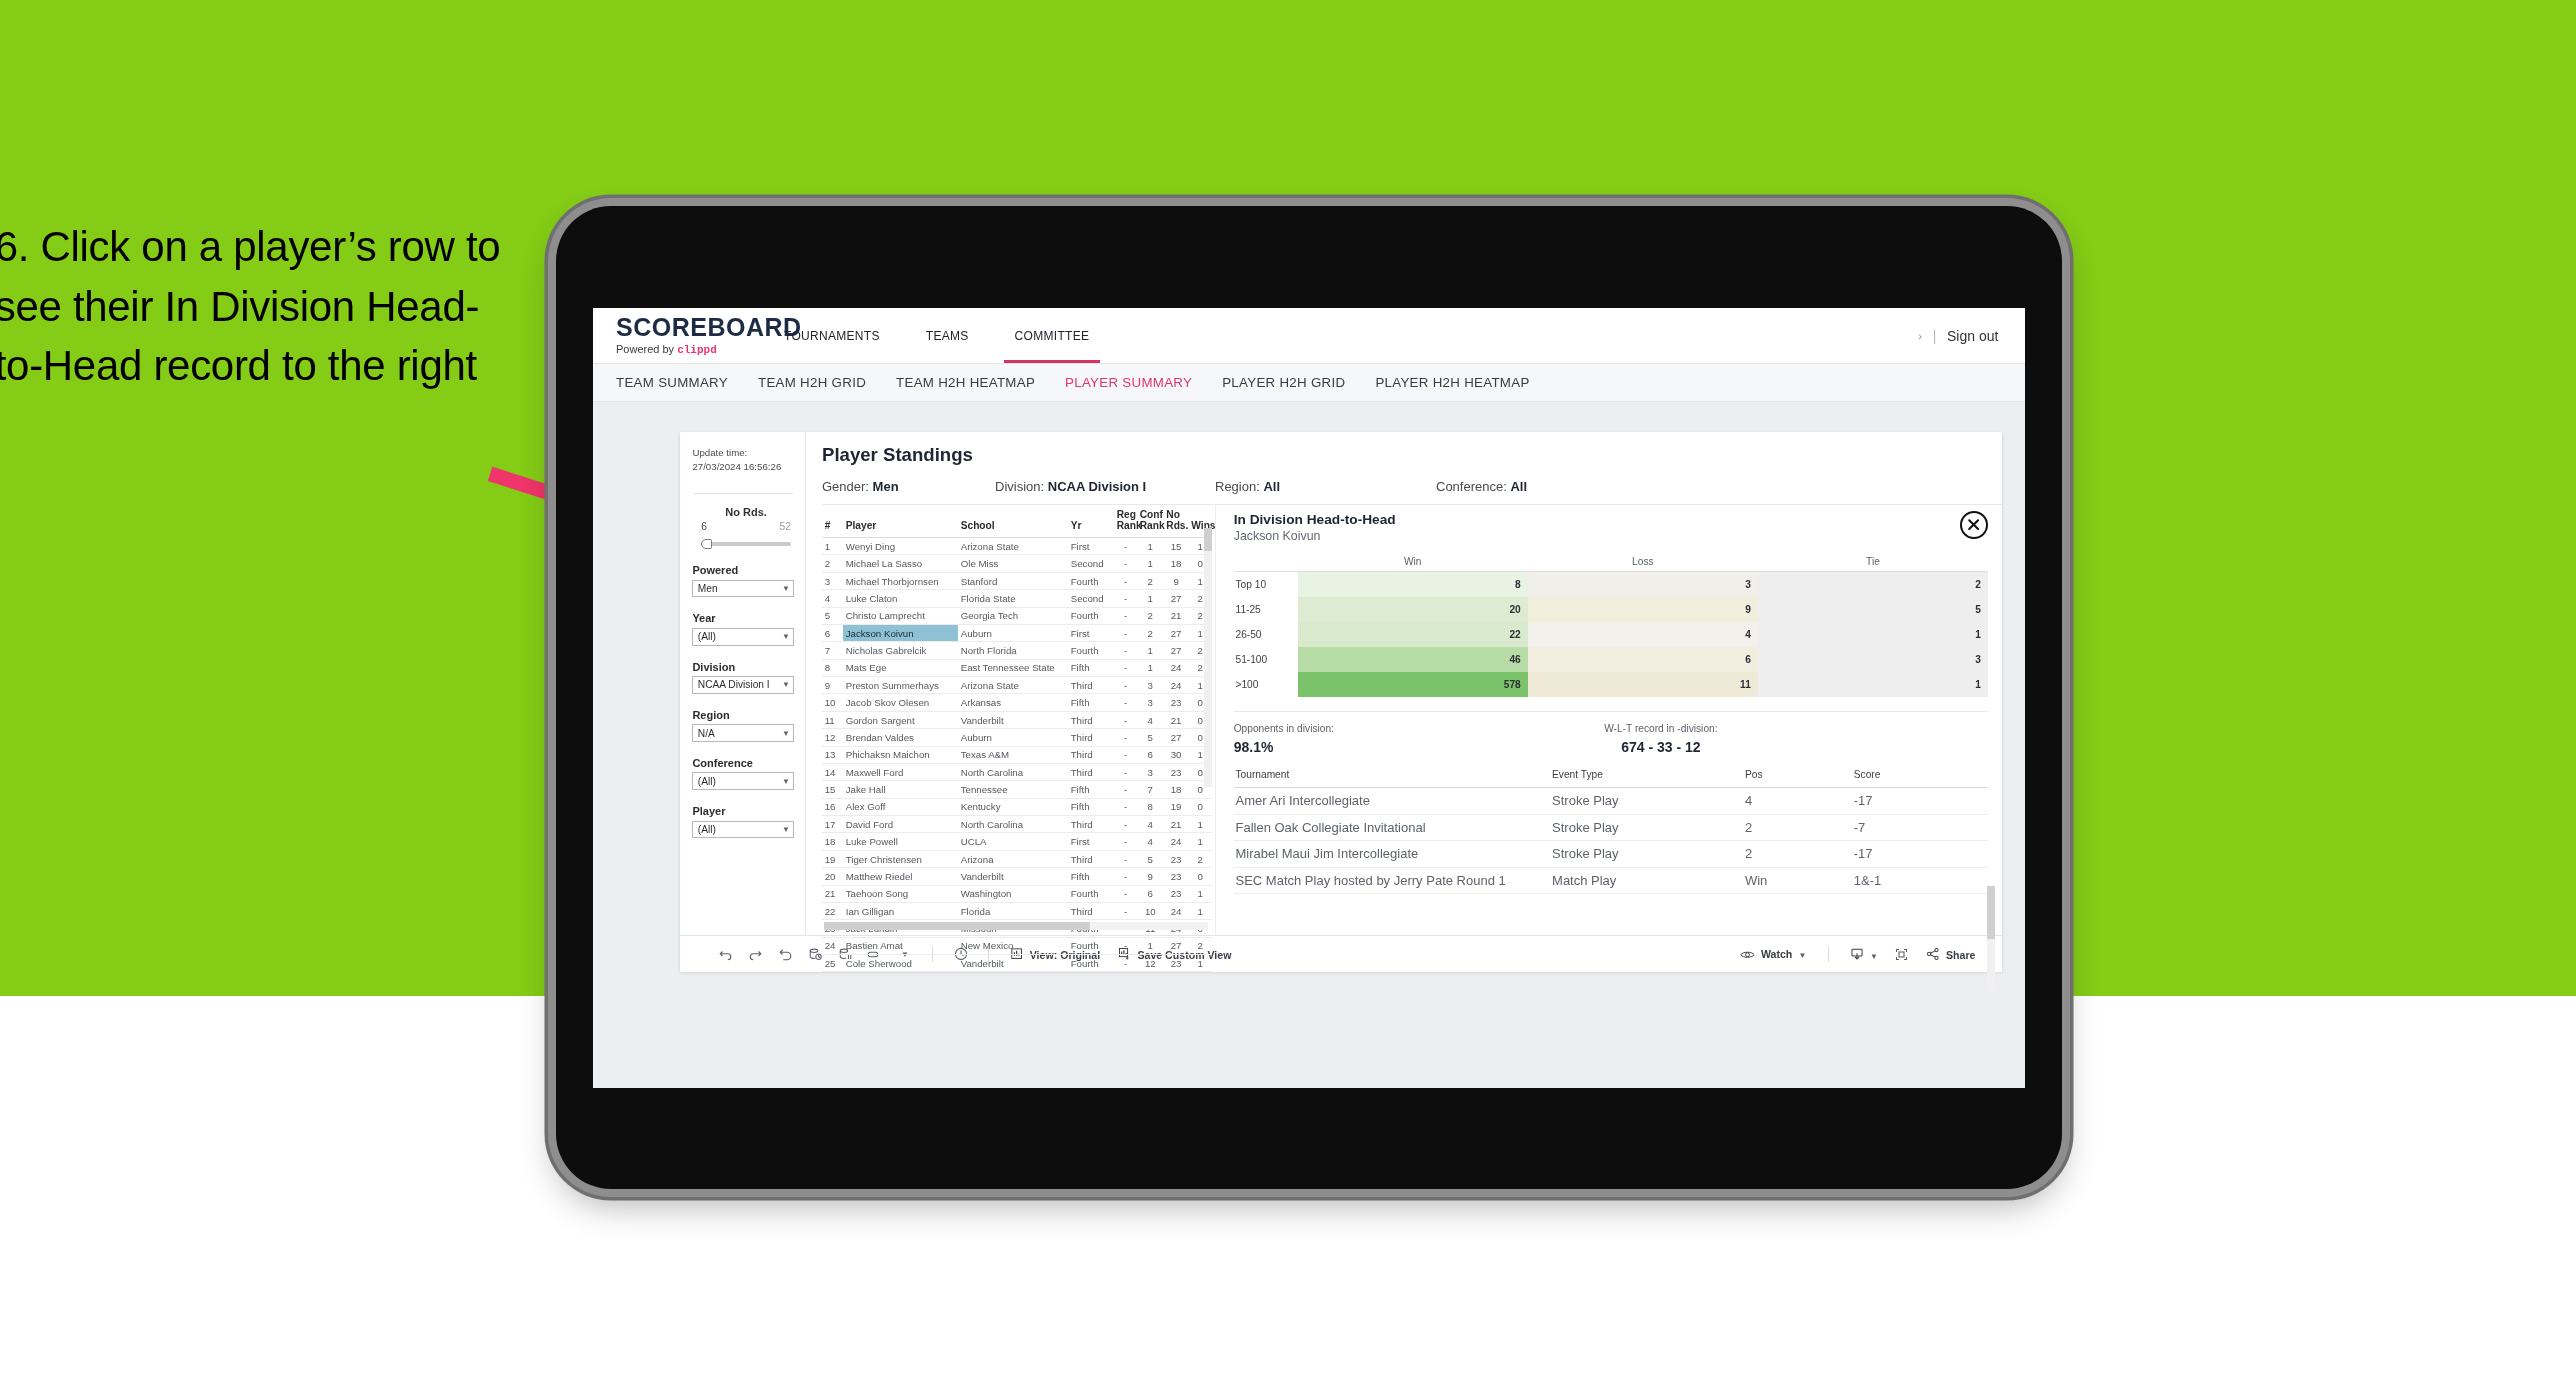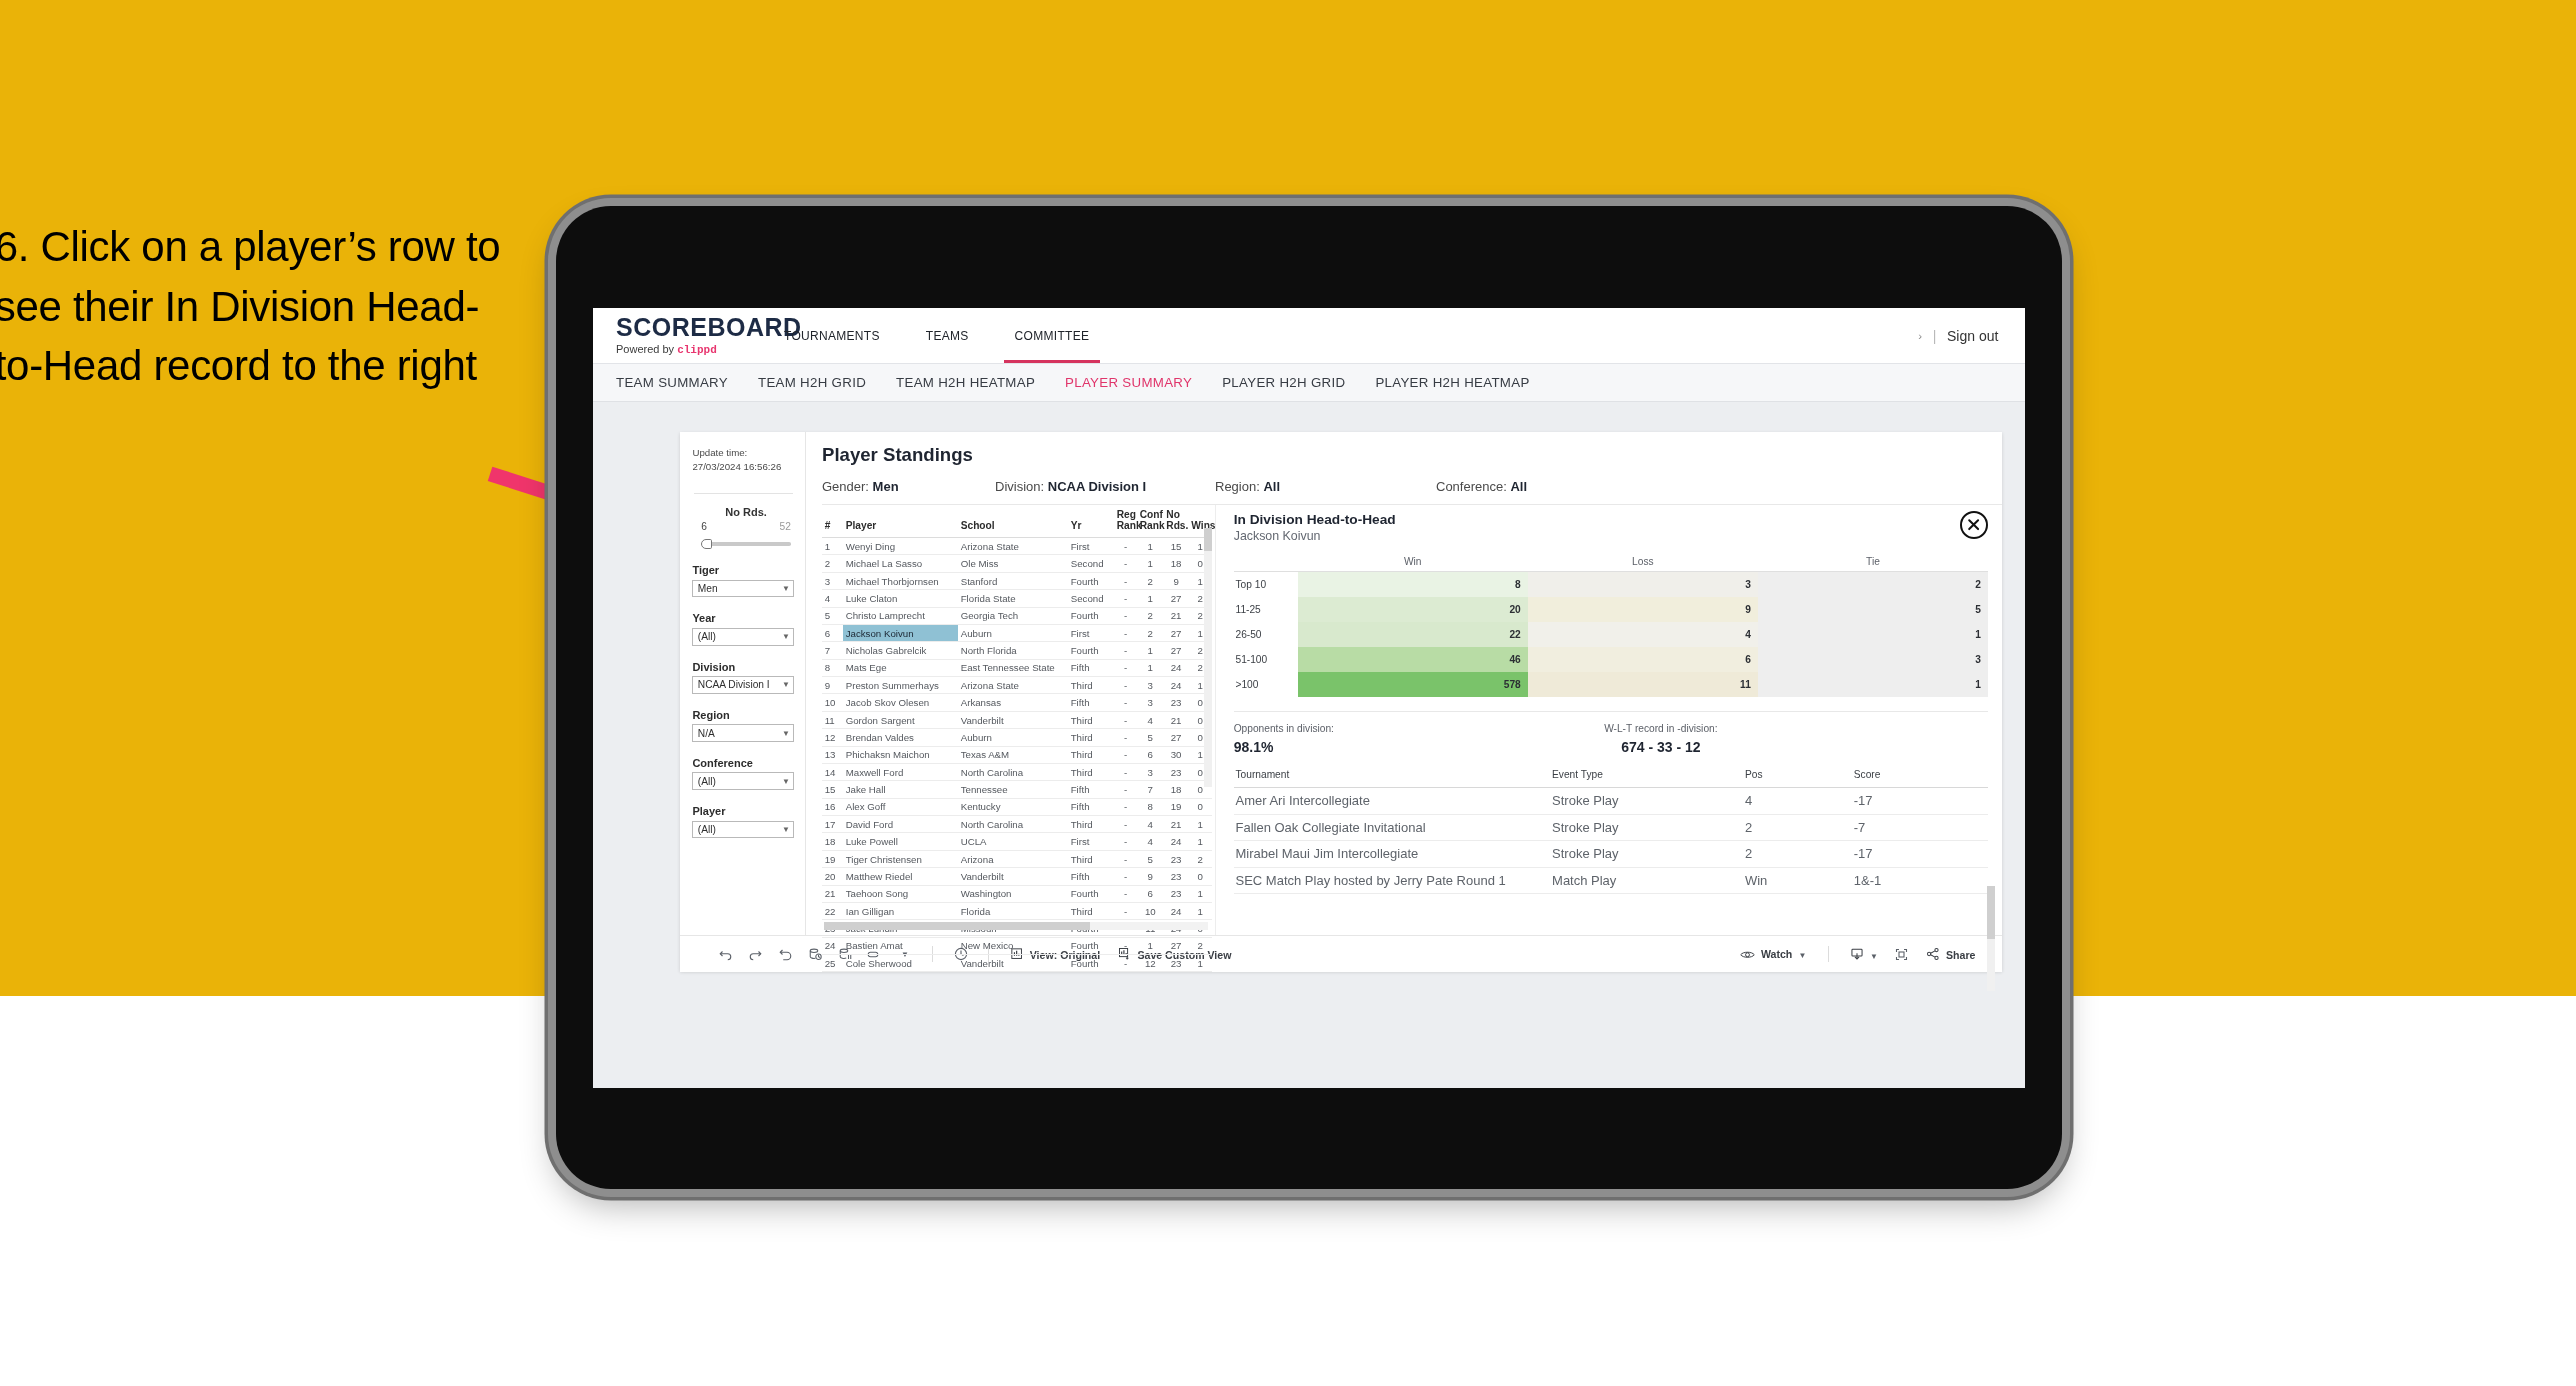--- a/index.html
+++ b/index.html
@@ -2,21 +2,21 @@
 <html style="font-size:14px"><head>
 <meta charset="utf-8">
 <style>
   * { box-sizing: border-box; margin: 0; padding: 0; }
   html, body {
     width: 2576px; height: 1386px;
     background: #ffffff;
     font-family: "Liberation Sans", sans-serif;
     overflow: hidden;
   }
-  .stage { position: relative; width: 2576px; height: 996px; background:#eab308; }
+  .stage { position: relative; width: 2576px; height: 996px; background:#84cc16; }
 
   
   .annotation {
     position: absolute; left: -5.3px; top: 217px; width: 531px;
     font-size: 42px; line-height: 1.42; color: #000;
     font-family: "Liberation Sans", sans-serif;
     letter-spacing: -0.3px;
   }
   .arrow-wrap { position:absolute; left:0; top:0; width:2576px; height:1386px; pointer-events:none; }
 
@@ -269,21 +269,21 @@
                   <span>6</span>
                   <span class="max">52</span>
                 </div>
                 <div class="slider-track">
                   <div class="rail"></div>
                   <div class="knob"></div>
                 </div>
               </div>
 
               <div class="fgroup">
-                <div class="flabel">Tiger</div>
+                <div class="flabel">Powered</div>
                 <div class="fselect">
                   <span>Men</span>
                   <span class="caret">▼</span>
                 </div>
               </div>
               <div class="fgroup">
                 <div class="flabel">Year</div>
                 <div class="fselect">
                   <span>(All)</span>
                   <span class="caret">▼</span>

